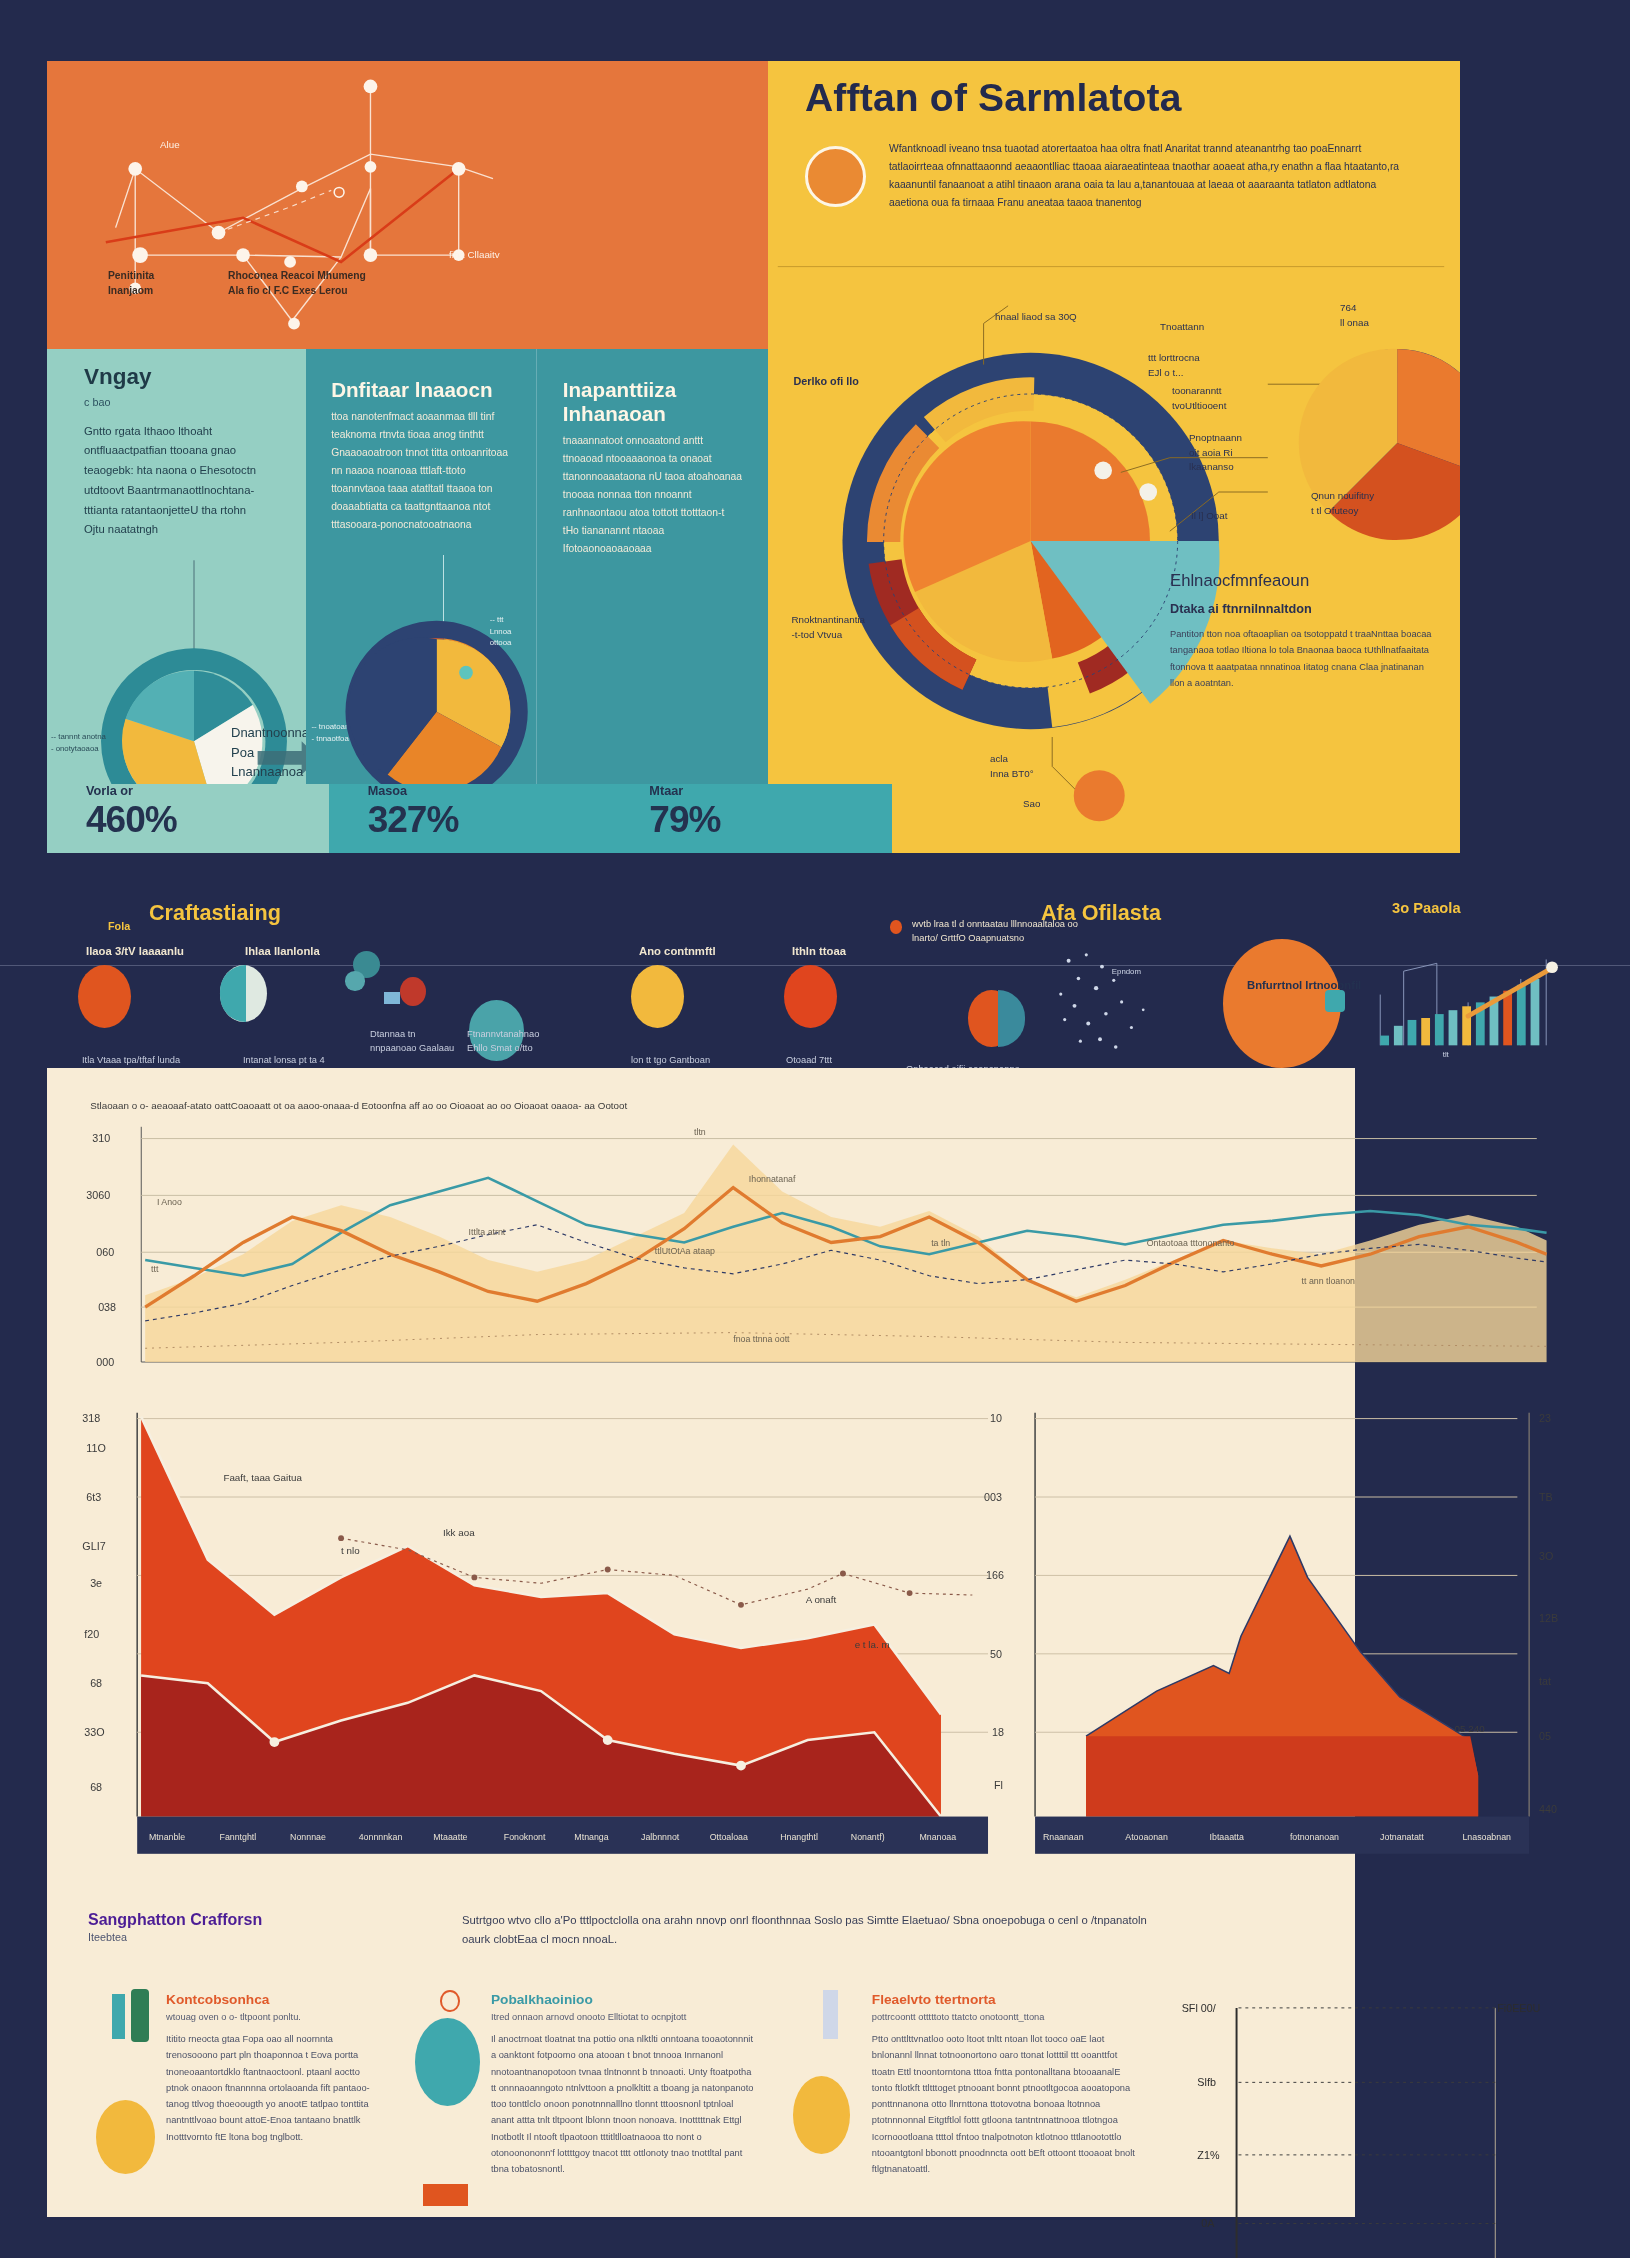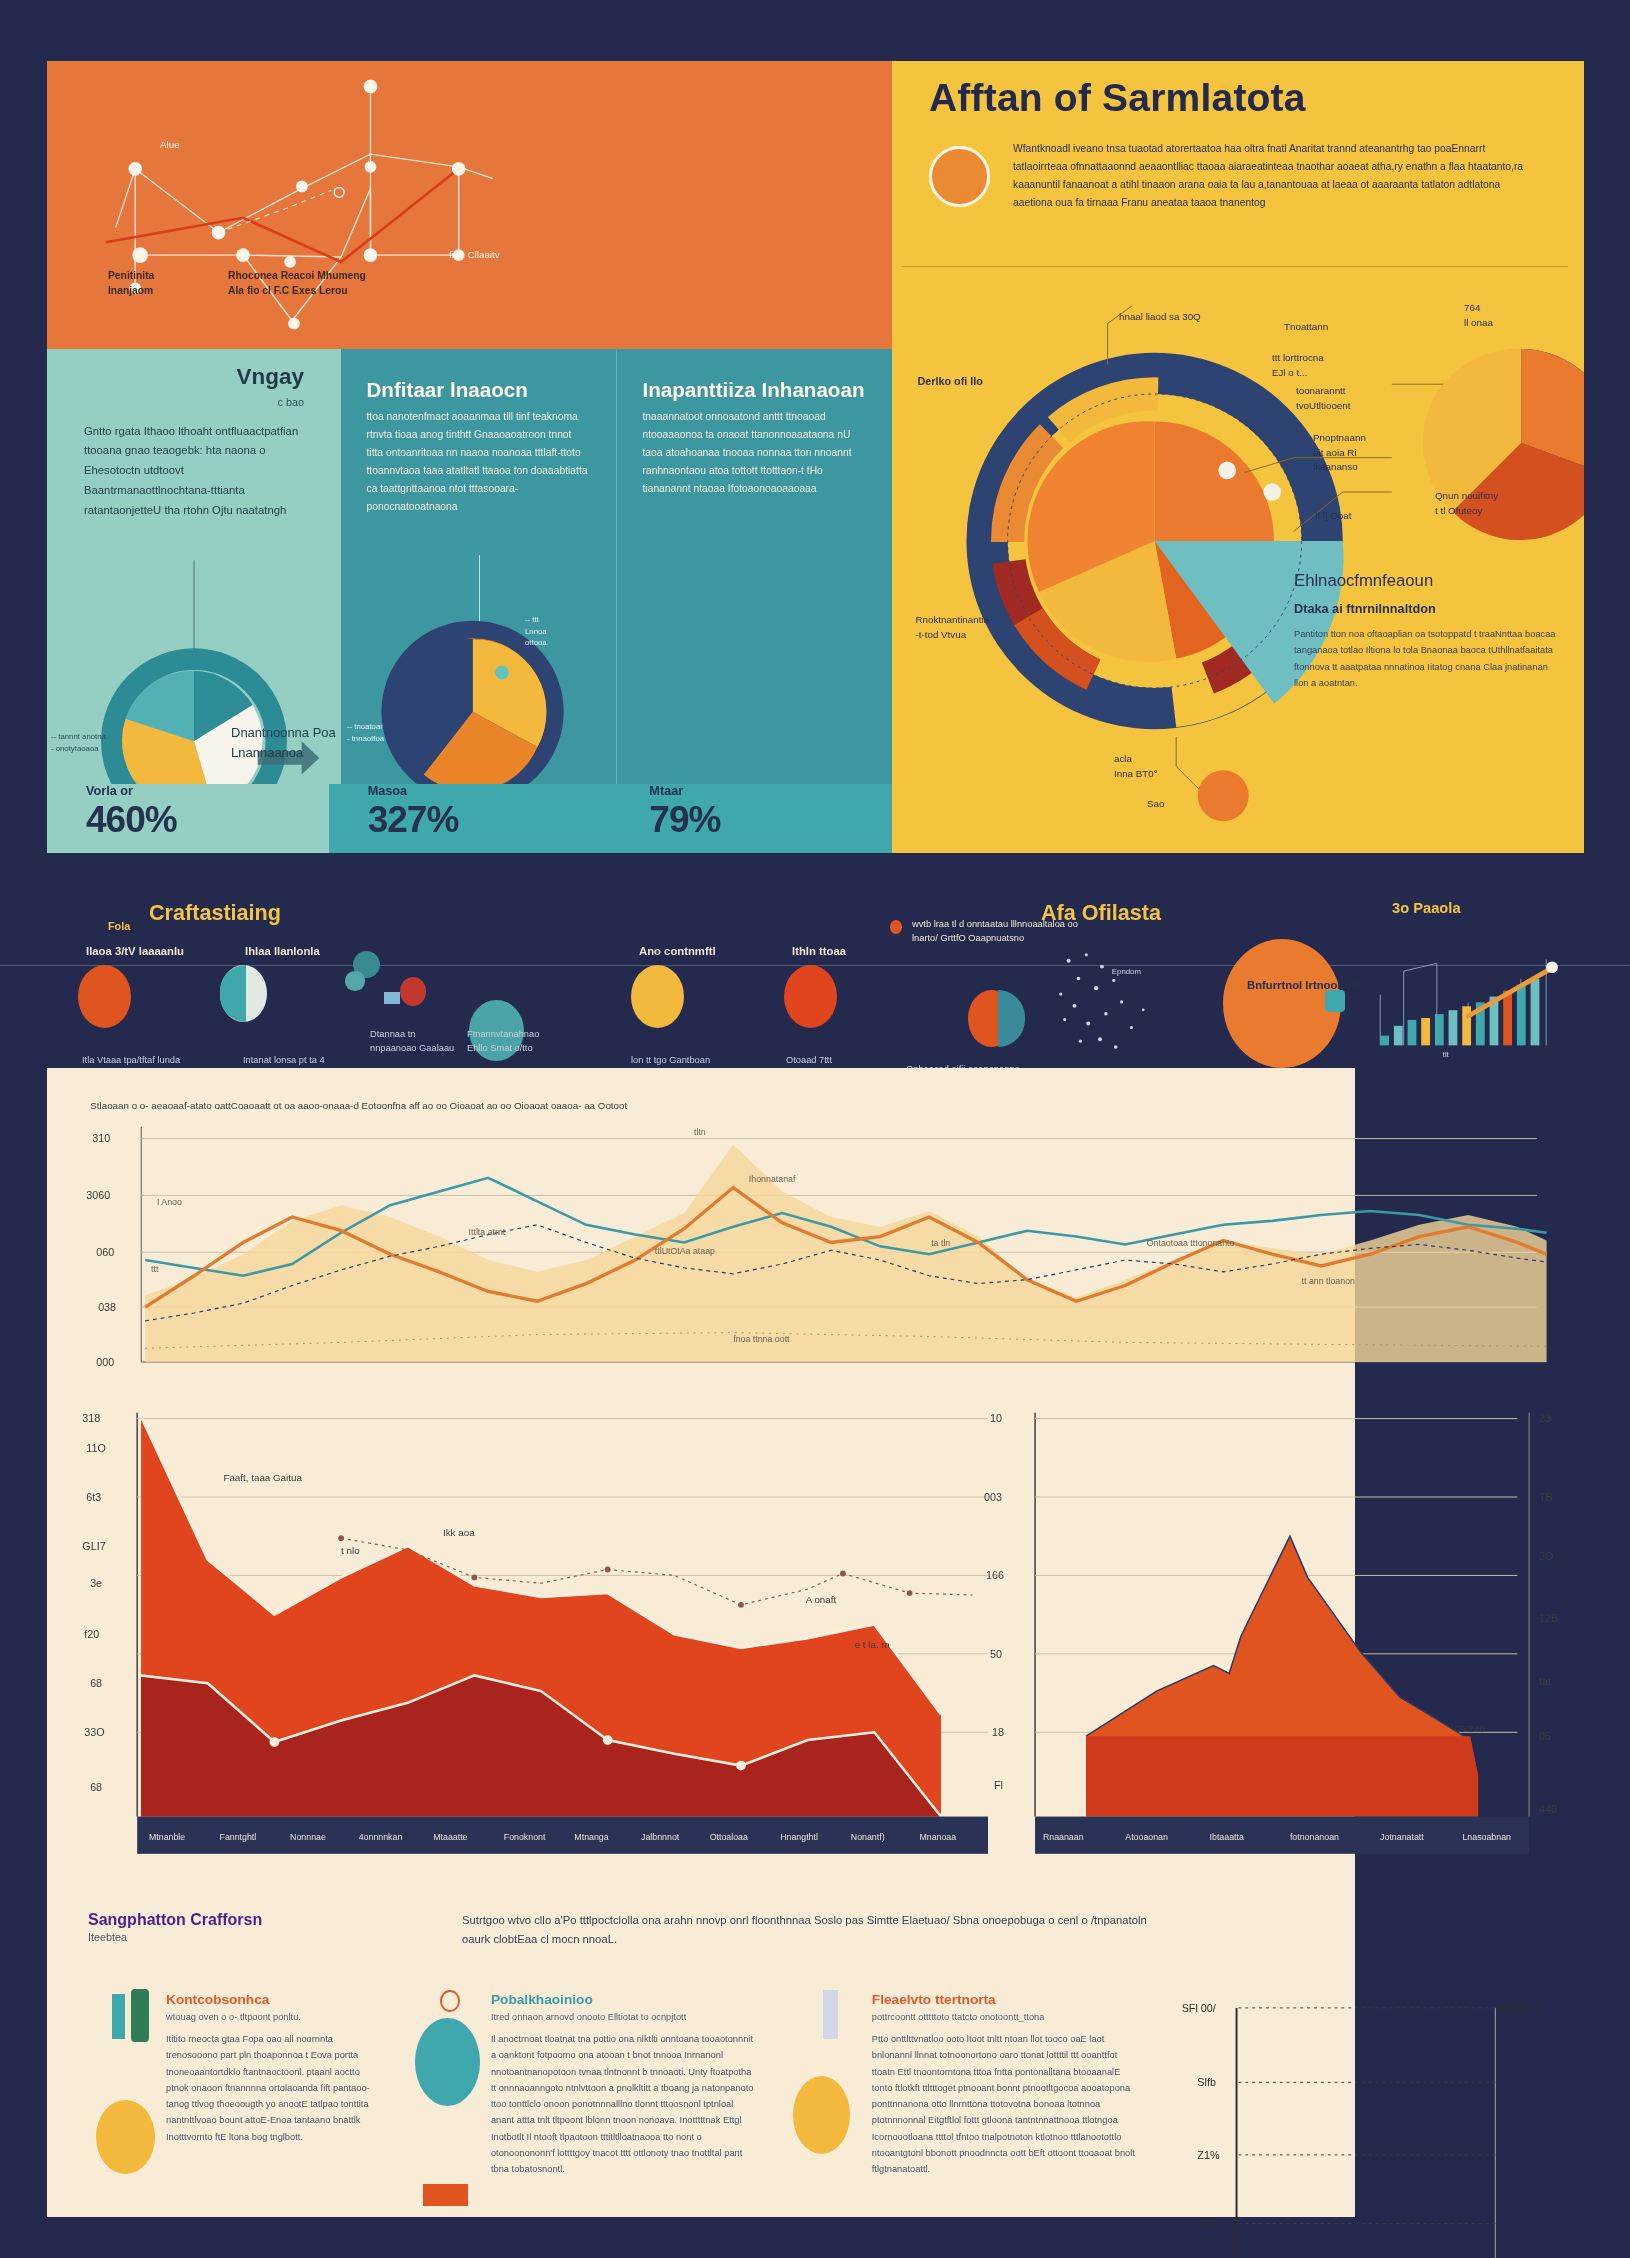--- a/index.html
+++ b/index.html
@@ -6,21 +6,21 @@
   html, body {
     width: 1631px; height: 2258px;
     background: #232a4d;
     font-family: "Liberation Sans", sans-serif;
     overflow: hidden;
   }
   .poster { position: relative; width: 1631px; height: 2258px; background: #232a4d; }
 
   
   .top-grid { position: absolute; left: 47px; top: 61px; width: 1537px; height: 792px; display: flex; }
-  .col-left { width: 845px; display: flex; flex-direction: column; }
+  .col-left { width: 721px; display: flex; flex-direction: column; }
 
   .cell { position: relative; overflow: hidden; padding: 15px 37px; }
   .cell-orange { background: #e5763c; height: 288px; }
   .cell-mint   { background: #95cfc3; height: 504px; width: 294px; }
   .cell-teal2  { background: #3d97a0; height: 504px; width: 551px; display: flex; }
   .cell-yellow { background: #f5c43f; width: 692px; height: 792px; }
   .row2 { display: flex; }
 
   .cell h2 {
     font-size: 25.5px; font-weight: 700; letter-spacing: 0.2px;
@@ -119,21 +119,21 @@
         <div style="position:absolute;left:402px;top:188px;font-size:9.8px;color:#fdf1e6">fina Cllaaitv</div>
         <div style="position:absolute;left:61px;top:208px;font-size:10.3px;color:#3b2b22;line-height:1.45;white-space:pre-line;font-weight:600">Penitinita
 Inanjaom</div>
         <div style="position:absolute;left:181px;top:208px;font-size:10.3px;color:#3b2b22;line-height:1.45;white-space:pre-line;font-weight:600">Rhoconea Reacoi Mhumeng
 Ala fio cl F.C Exes Lerou</div>
       </div>
 
       <div class="row2">
 
         <div class="cell cell-mint">
-          <div style="text-align:right">
+          <div style="text-align:left">
             <div class="sub-title" style="color:#1f3a47">Vngay</div>
             <div class="sub-sub" style="color:#2d5260">c bao</div>
           </div>
           <p class="body" style="color:#23414e;max-width:245px">Gntto rgata Ithaoo lthoaht ontfluaactpatfian ttooana gnao teaogebk: hta naona o Ehesotoctn utdtoovt Baantrmanaottlnochtana-tttianta ratantaonjetteU tha rtohn Ojtu naatatngh</p>
           <svg style="position:absolute;left:9.8px;top:211px" width="274" height="255" viewBox="0 0 280 260">
             <line x1="140" y1="0" x2="140" y2="96" stroke="#4a6f78" stroke-width="1"></line>
             <rect x="131" y="92" width="18" height="6" fill="#2c3a55"></rect>
             <circle cx="140" cy="185" r="84" fill="none" stroke="#2d8b96" stroke-width="22"></circle>
             <path d="M140,185 L140,113 A72,72 0 0,1 200,148 Z" fill="#2f8d98"></path>
             <path d="M140,185 L200,148 A72,72 0 0,1 160,253 Z" fill="#f7f4ec"></path>

